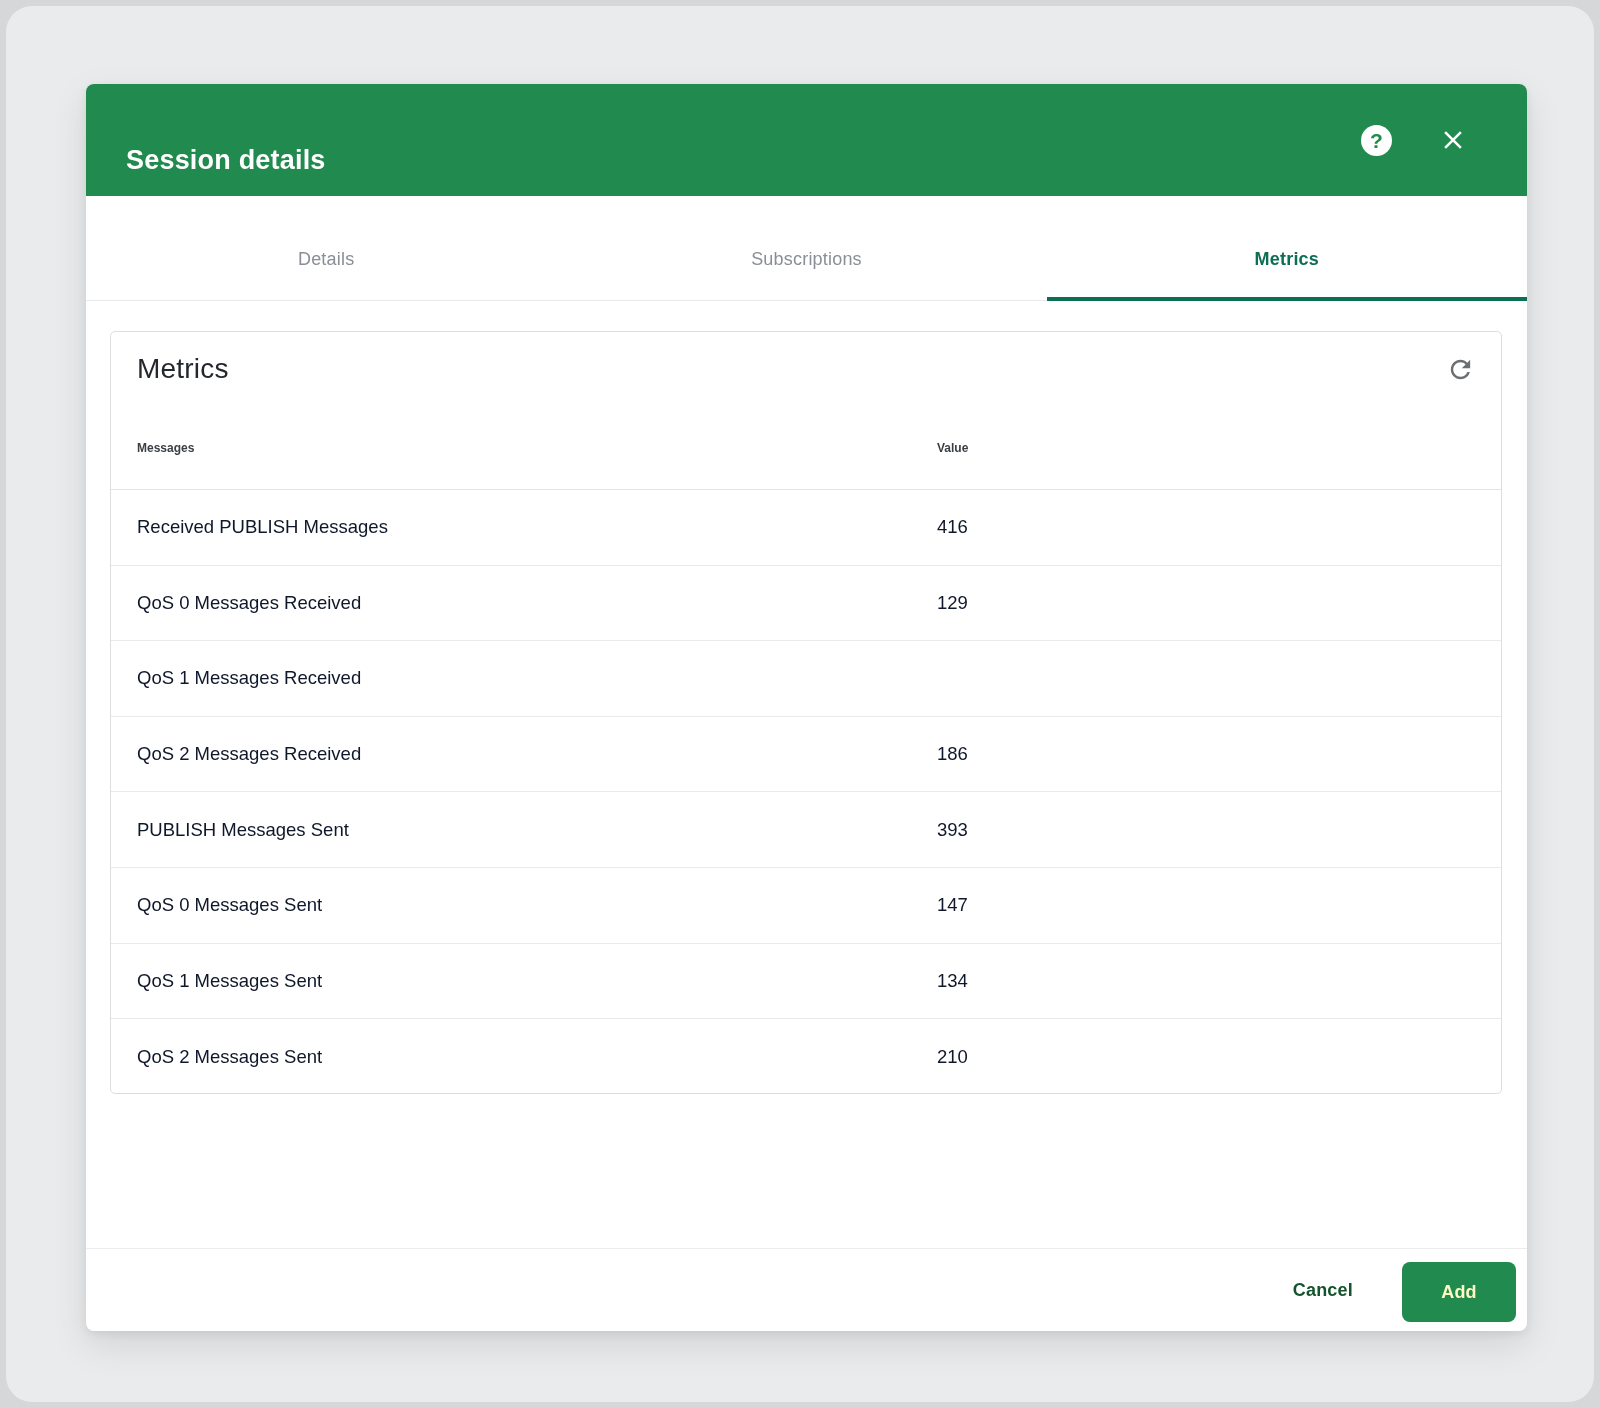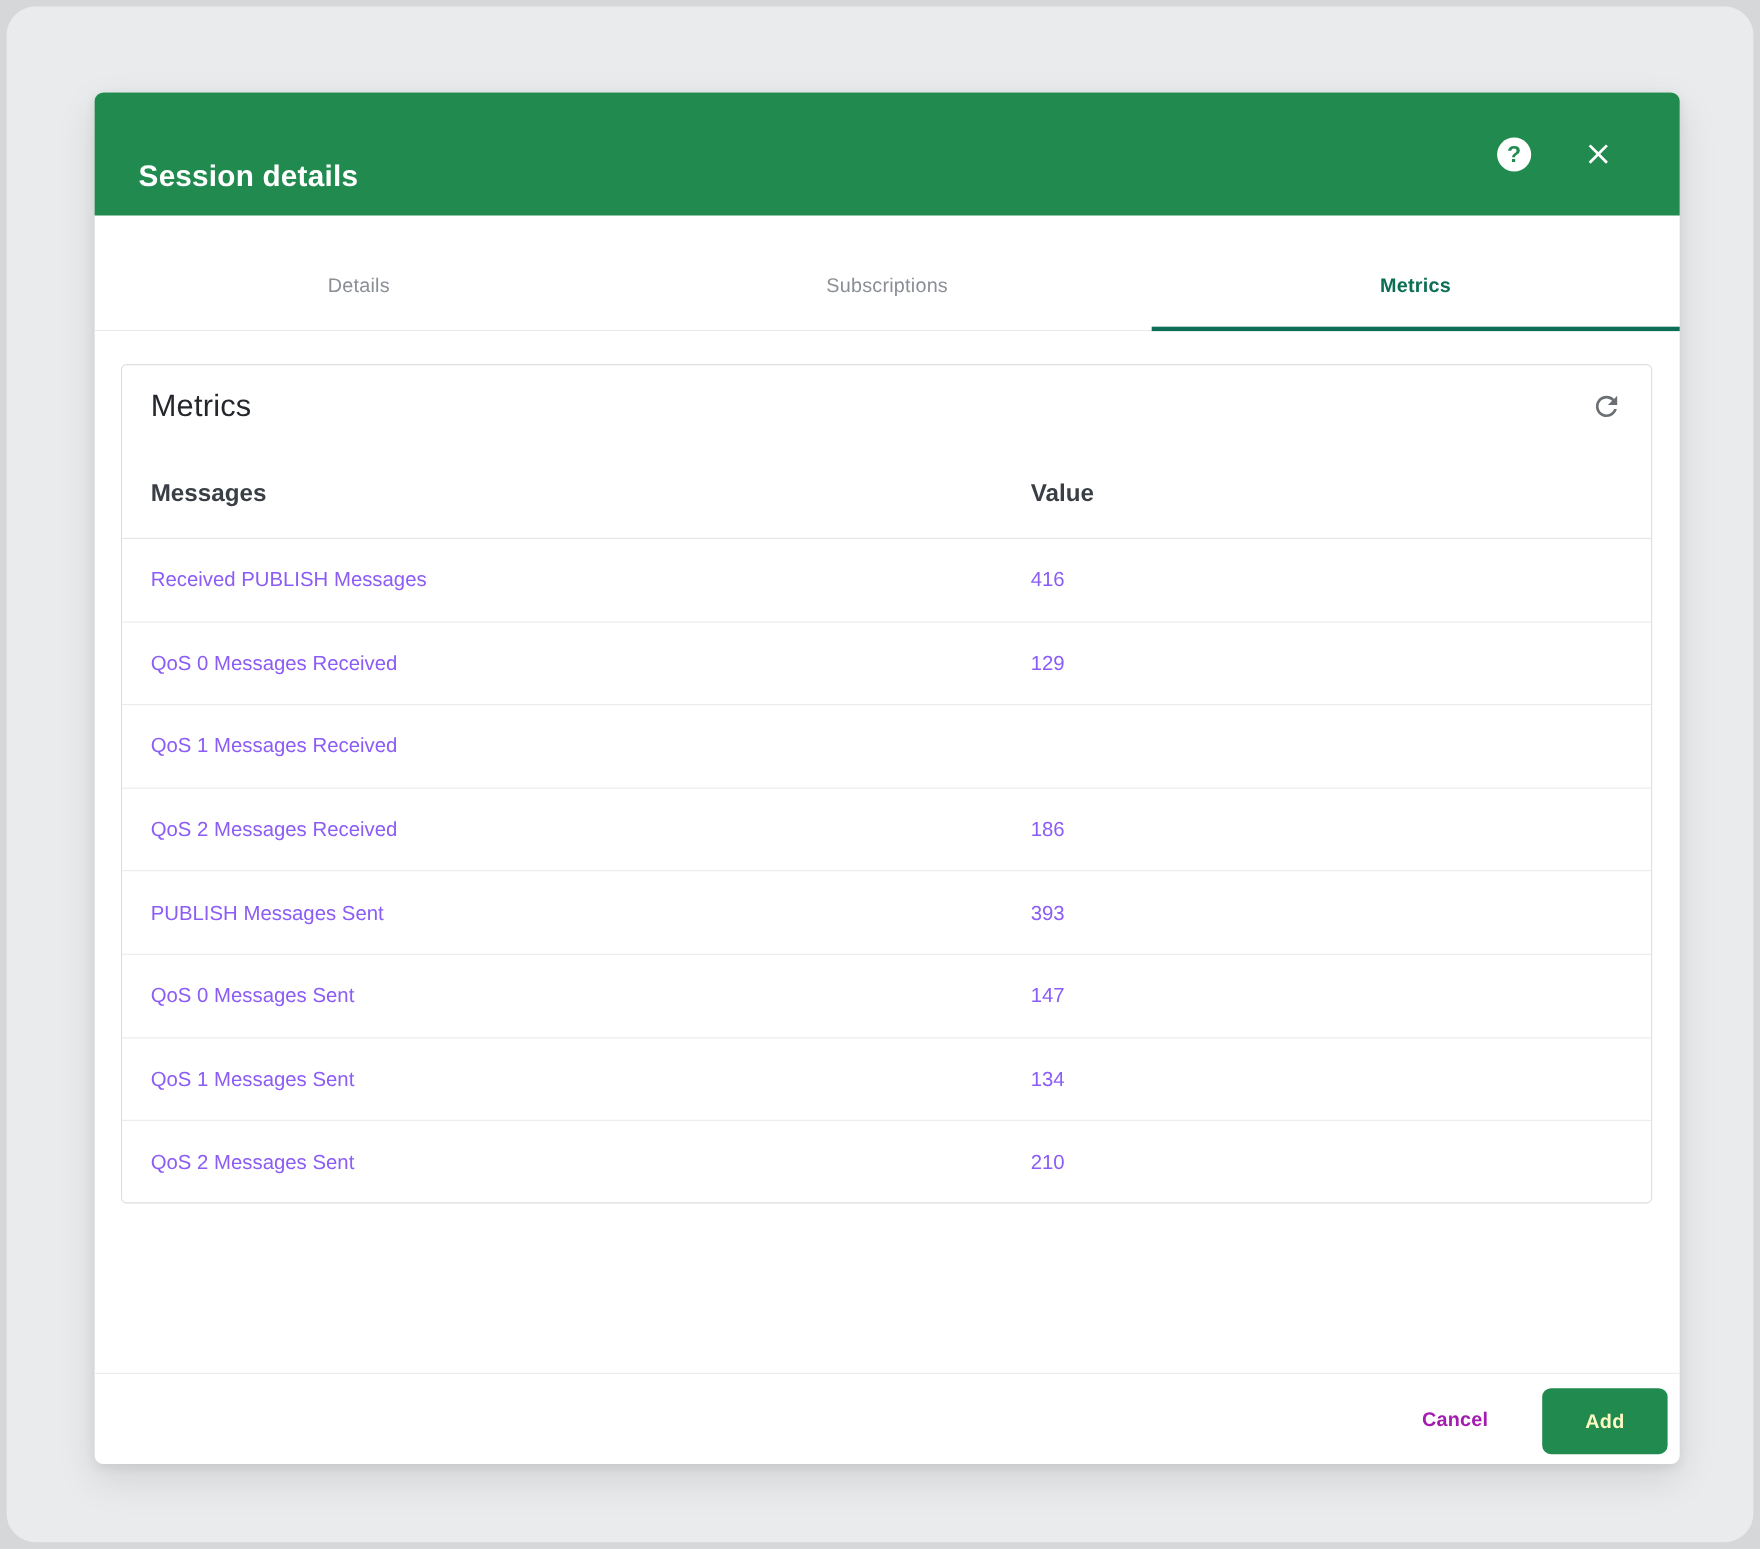--- a/index.html
+++ b/index.html
@@ -80,47 +80,47 @@
     height: 74px;
     display: flex; align-items: center; justify-content: space-between;
     padding: 0 26px;
   }
   .card-title { font-size: 28px; color: #24282d; letter-spacing: .2px; }
   .t-header {
     height: 84px;
     display: flex; align-items: center;
     padding-left: 26px;
     border-bottom: 1px solid #e3e5e6;
-    font-size: 22px; font-weight: bold; color: #3a3f45;
+    font-size: 12px; font-weight: bold; color: #3a3f45;
   }
   .t-row {
     height: 75.6px;
     display: flex; align-items: center;
     padding-left: 26px;
     border-bottom: 1px solid #e9eaeb;
-    font-size: 18.5px; color: #8b5cf6;
+    font-size: 18.5px; color: #0f172a;
   }
   .t-row:last-child { border-bottom: none; }
   .cell-label { width: 800px; }
   .cell-value { flex: 1; }
   
   .dialog-footer {
     flex: 0 0 83px; height: 83px;
     border-top: 1px solid #ececee;
     display: flex; align-items: center; justify-content: flex-end;
     padding-right: 11px;
   }
   .btn {
     border: none; cursor: pointer;
     font-family: "Liberation Sans", sans-serif;
     font-size: 18px; font-weight: bold; letter-spacing: .2px;
     border-radius: 8px;
   }
   .btn-text {
-    background: transparent; color: #a21caf;
+    background: transparent; color: #14532d;
     height: 54px; padding: 0 25px;
     margin-right: 24px;
   }
   .btn-filled {
     background: #218a4e; color: #fef9c3;
     width: 114px; height: 60px;
     margin-top: 4px;
   }
 </style>
 </head>

